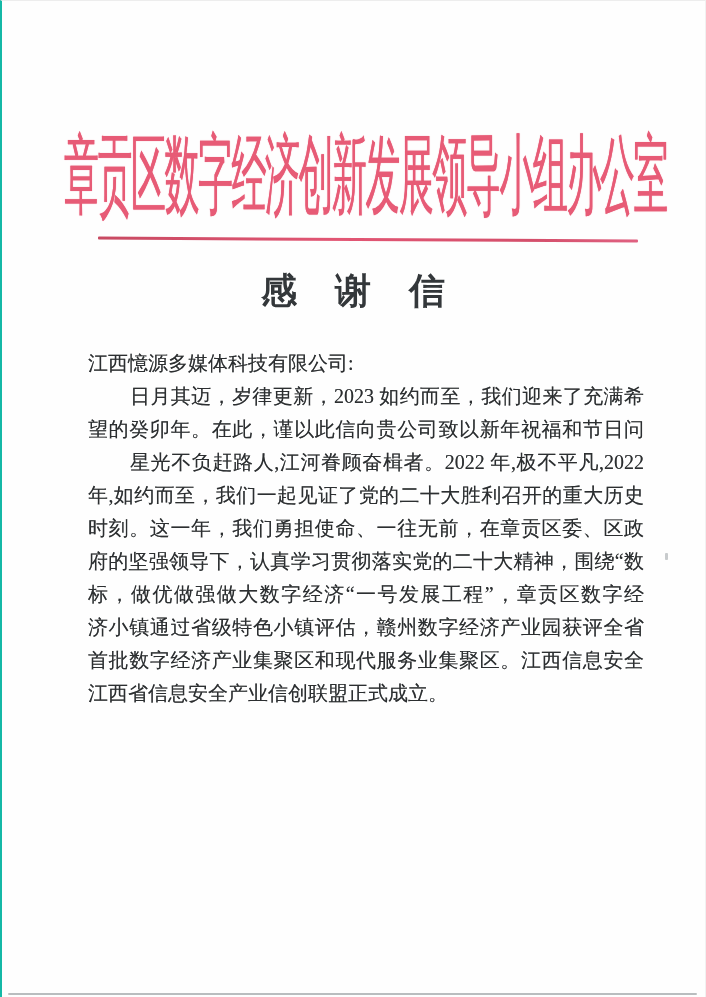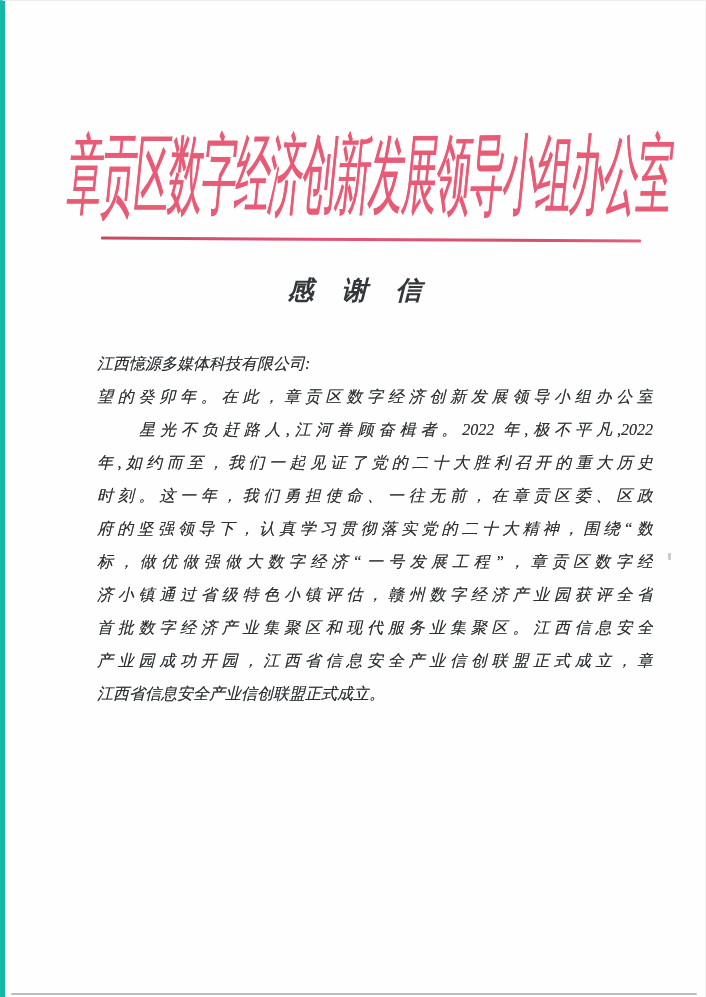--- a/index.html
+++ b/index.html
@@ -8,24 +8,23 @@
     background: #ffffff;
     font-family: "Liberation Serif", "DejaVu Serif", serif;
   }
   .page {
     position: relative;
     width: 706px;
     height: 997px;
     box-sizing: border-box;
     background: var(--page-background, #fefefe);
     border-top: 1px solid #ededed;
-    border-left: 5px solid #14b8a6;
+    border-left: 2px solid #14b8a6;
     border-right: 1px solid #f1f1f1;
     overflow: hidden;
-    font-style: italic;
   }
   
   .letterhead {
     position: absolute;
     top: 131px;
     left: 12px;
     width: 100%;
     text-align: center;
     white-space: nowrap;
     font-size: 35px;
@@ -46,32 +45,32 @@
     background: linear-gradient(90deg, #c84a62, #e25674 45%, #d44f6b 80%, #e06181);
     transform: rotate(0.3deg);
     border-radius: 1px;
   }
   .letter-title {
     position: absolute;
     top: 272px;
     left: 0;
     width: 100%;
     text-align: center;
-    font-size: 26px;
+    font-size: 36px;
     line-height: 36px;
     font-weight: 700;
     letter-spacing: 1px;
     color: var(--title-text, #33373a);
   }
   .letter-body {
     position: absolute;
     top: 346px;
-    left: 92px;
+    left: 86px;
     width: 556px;
-    font-size: 16px;
+    font-size: 20px;
     line-height: 33px;
     color: var(--body-text, #2c2f31);
     text-shadow: 0 0 0.4px rgba(44, 47, 49, 0.55); 
   }
   .body-line {
     height: 33px;
     overflow: hidden;
   }
   .body-line.justify {
     text-align: justify;
@@ -109,29 +108,29 @@
 
   <div class="letterhead">章贡区数字经济创新发展领导小组办公室</div>
 
   <div class="divider"></div>
 
   <div class="letter-title">感　谢　信</div>
 
   <div class="letter-body">
     <div class="body-line">江西憶源多媒体科技有限公司:</div>
     <div>
-        <div class="body-line justify">望的癸卯年。在此，章贡区数字经济创新发展领导小组办公室</div>
+        <div class="body-line indent justify">日月其迈，岁律更新，2023 如约而至，我们迎来了充满希</div>
+        <div class="body-line justify">望的癸卯年。在此，谨以此信向贵公司致以新年祝福和节日问</div>
         <div class="body-line indent justify">星光不负赶路人,江河眷顾奋楫者。2022 年,极不平凡,2022</div>
         <div class="body-line justify">年,如约而至，我们一起见证了党的二十大胜利召开的重大历史</div>
         <div class="body-line justify">时刻。这一年，我们勇担使命、一往无前，在章贡区委、区政</div>
         <div class="body-line justify">府的坚强领导下，认真学习贯彻落实党的二十大精神，围绕“数</div>
         <div class="body-line justify">标，做优做强做大数字经济“一号发展工程”，章贡区数字经</div>
         <div class="body-line justify">济小镇通过省级特色小镇评估，赣州数字经济产业园获评全省</div>
         <div class="body-line justify">首批数字经济产业集聚区和现代服务业集聚区。江西信息安全</div>
-        <div class="body-line justify">产业园成功开园，江西省信息安全产业信创联盟正式成立，章</div>
         <div class="body-line">江西省信息安全产业信创联盟正式成立。</div>
       </div>
   </div>
 
   <div class="artifact-dash"></div>
   <div class="bottom-edge"></div>
 
 </div>
 
 </body></html>

